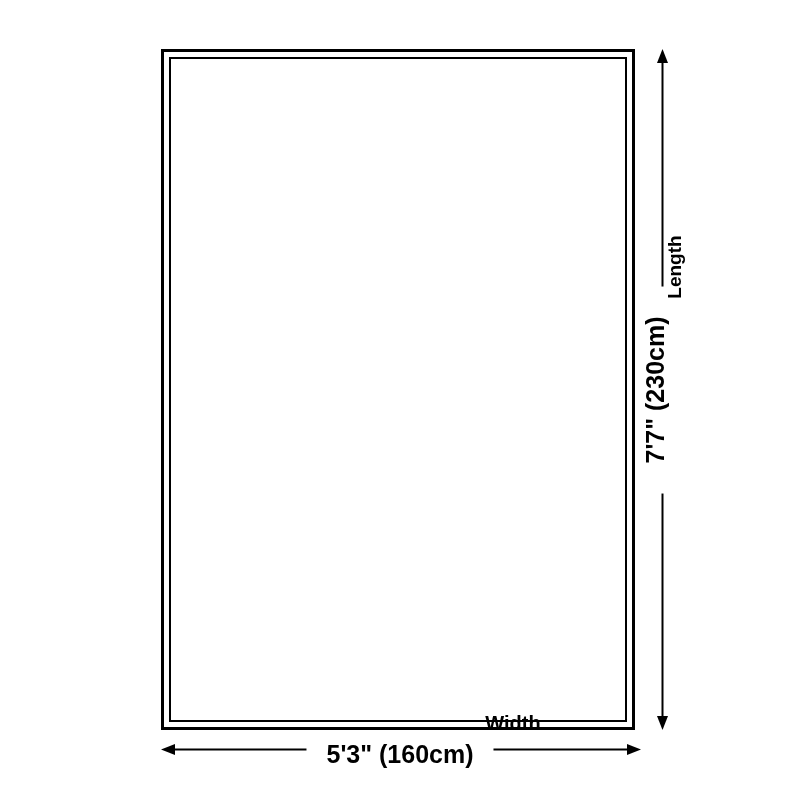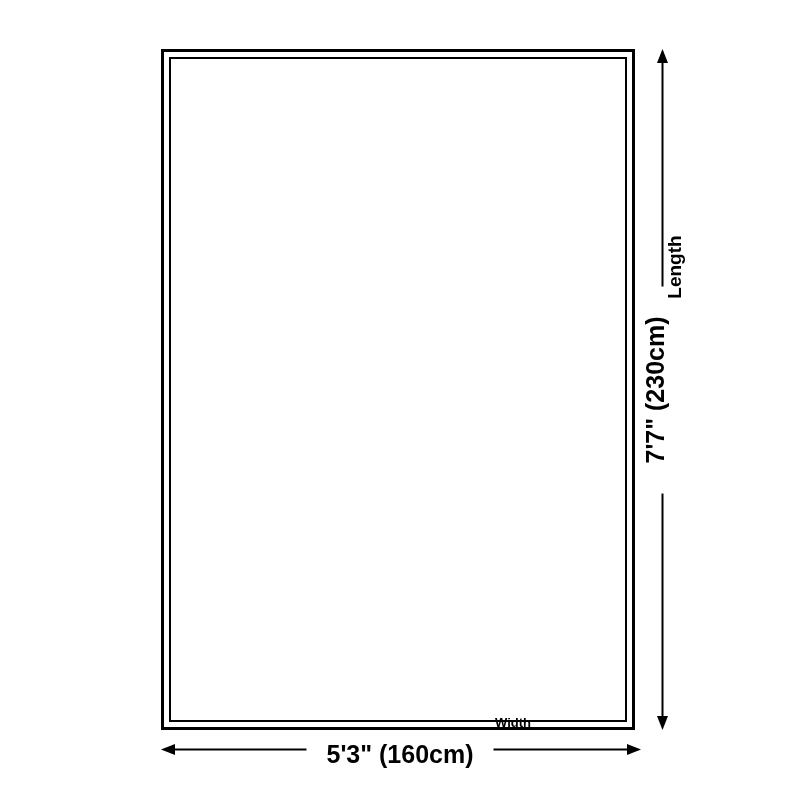--- a/index.html
+++ b/index.html
@@ -54,21 +54,21 @@
     top: 754px;
     transform: translate(-50%, -50%);
     font-size: 25px;
     background: #ffffff;
     padding: 0 20px;
   }
   .dim-name-width {
     left: 513px;
     top: 723px;
     transform: translate(-50%, -50%);
-    font-size: 13px;
+    font-size: 20px;
   }
   .dim-value-length {
     left: 655px;
     top: 390px;
     transform: translate(-50%, -50%) rotate(-90deg);
     font-size: 25px;
     background: #ffffff;
     padding: 0 30px;
   }
   .dim-name-length {

